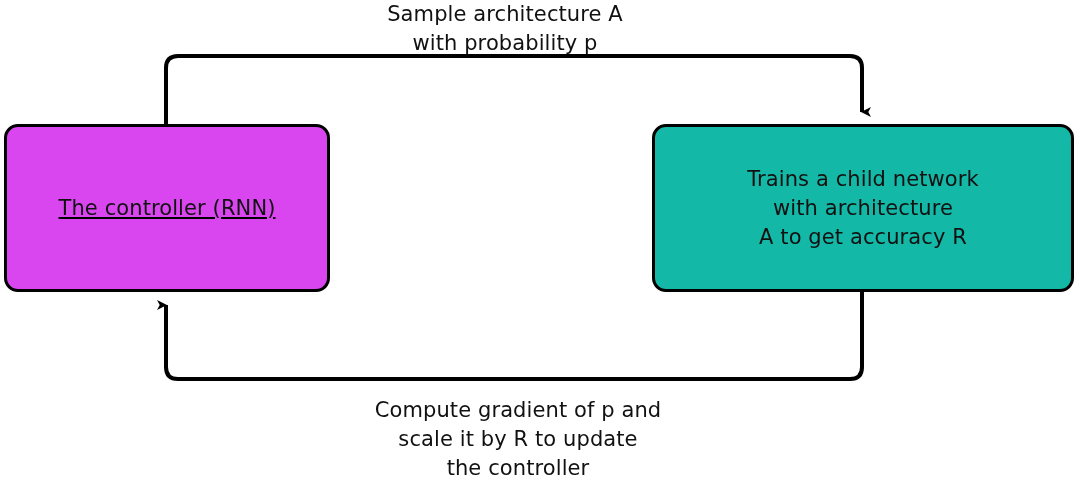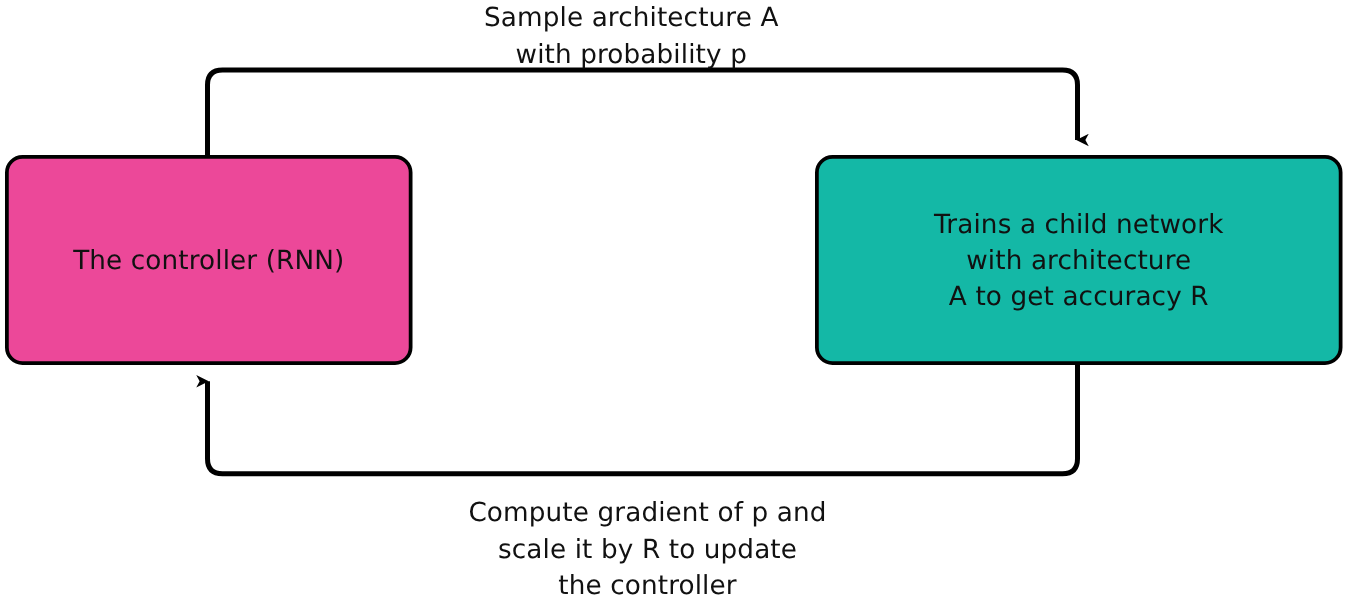--- a/index.html
+++ b/index.html
@@ -84,21 +84,21 @@
       <marker id="arrow-up" markerWidth="14" markerHeight="14" refX="5" refY="10.5" orient="auto" markerUnits="userSpaceOnUse">
         <path d="M 0,1.5 L 5,11.5 L 10,1.5 L 5,4.2 Z" fill="#000000"></path>
       </marker>
     </defs>
 
     <path d="M 166,124 L 166,68 Q 166,56 178,56 L 850,56 Q 862,56 862,68 L 862,112" fill="none" stroke="#000000" stroke-width="4" marker-end="url(#arrow-down)"></path>
 
     <path d="M 862,292 L 862,367 Q 862,379 850,379 L 178,379 Q 166,379 166,367 L 166,305" fill="none" stroke="#000000" stroke-width="4" marker-end="url(#arrow-up)"></path>
   </svg>
 
-  <div class="node-box" id="controller-node" style="background:#ec4899;">
+  <div class="node-box" id="controller-node" style="background:#d946ef;text-decoration:underline;">
     <span class="node-label">The controller (RNN)</span>
   </div>
 
   <div class="node-box" id="child-network-node" style="background:#14b8a6;">
     <span class="node-label">Trains a child network
 with architecture
 A to get accuracy R</span>
   </div>
 
   <div class="edge-label" id="gradient-edge-label">Compute gradient of p and

